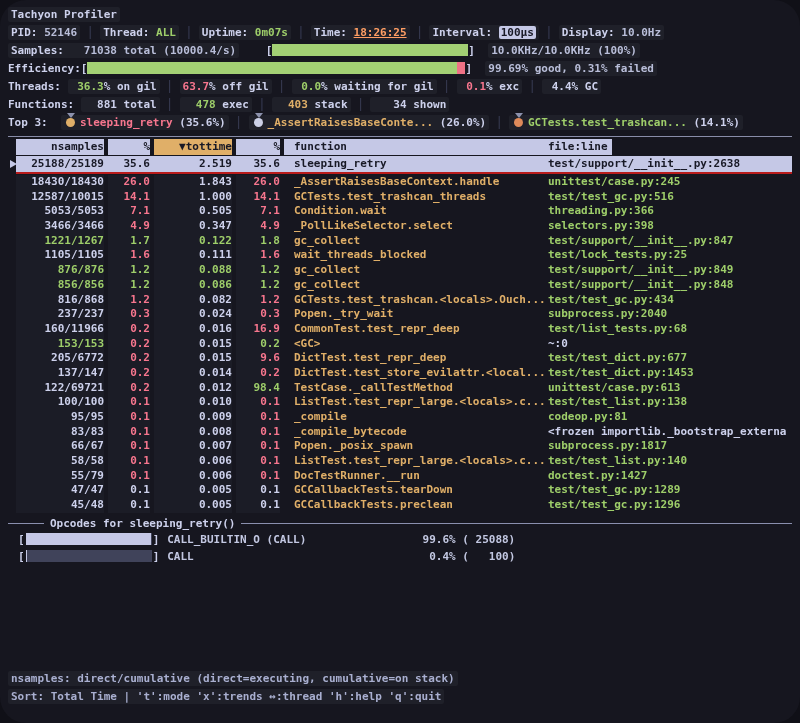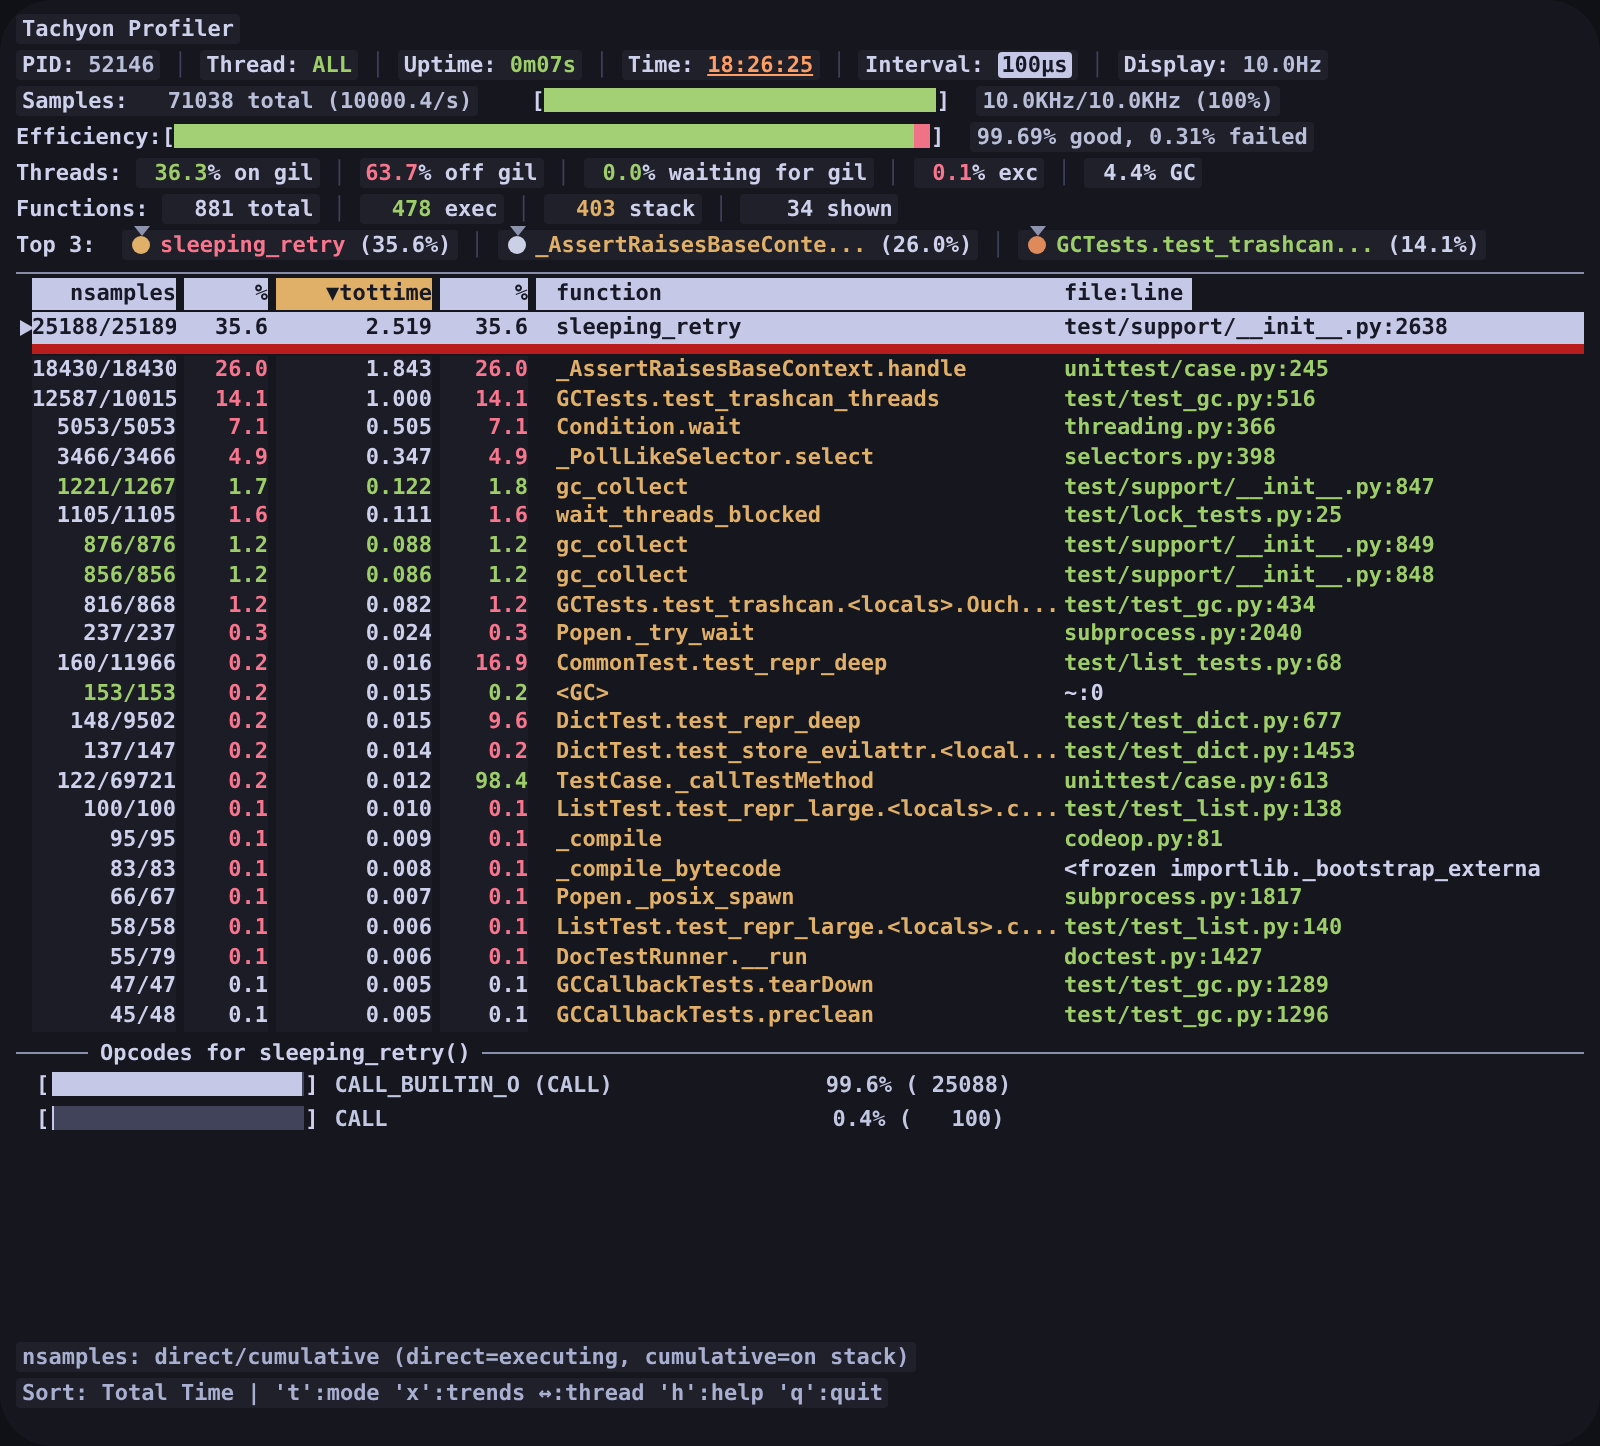--- a/index.html
+++ b/index.html
@@ -21,41 +21,41 @@
   .medal{display:inline-block;width:9px;height:9px;border-radius:50%;position:relative;margin:0 5px 0 2px;top:1px;}
   .medal::before{content:"";position:absolute;top:-5px;left:1px;width:0;height:0;
     border-left:4px solid transparent;border-right:4px solid transparent;border-top:5px solid #8d92ad;}
   .m-gold{background:#e0af68}.m-silver{background:#ccd0e6}.m-bronze{background:#df8a5a}
   .rule{height:1px;background:#888ca8;margin:4px 0 2px 0;}
   .row{display:flex;margin-left:8px;height:14.7px;line-height:14.7px;white-space:pre;position:relative;}
   .row.thead{height:16px;line-height:16px;margin-bottom:1px;}
   .thead .cell{background:#c5c8e6;color:#181926;}
   .thead .cell.tot{background:#e0af68;}
   .thead .file{flex:0 0 auto;padding:0 4px;}
-  .row.selected{height:16px;line-height:16px;background:#c5c8e6;border-bottom:5px solid #b91c1c;margin-bottom:1px;}
+  .row.selected{height:16px;line-height:16px;background:#c5c8e6;border-bottom:2px solid #b91c1c;margin-bottom:1px;}
   .row.selected .cell{color:#181926 !important;background:transparent !important;}
   .cell{overflow:hidden;}
-  .ns{width:72px;text-align:right;margin-right:4px;}
+  .ns{width:88px;text-align:right;margin-right:4px;}
   .p1{width:42px;text-align:right;margin-right:4px;}
   .tot{width:78px;text-align:right;margin-right:4px;}
   .p2{width:44px;text-align:right;margin-right:4px;}
   .fn{width:250px;text-align:left;padding-left:10px;}
   .file{flex:1;text-align:left;padding-left:4px;}
   .trow .ns,.trow .p1,.trow .tot,.trow .p2{background:#1b1c26;}
   .marker{position:absolute;left:-6px;top:4px;width:0;height:0;
     border-top:4px solid transparent;border-bottom:4px solid transparent;border-left:7px solid #c5c8e6;}
   .opsep{display:flex;align-items:center;height:15px;line-height:15px;margin-top:3px;white-space:pre;}
   .opsep .dash{height:1px;background:#8a8fae;}
   .opsep .d1{width:36px;margin-right:6px;}
   .opsep .d2{flex:1;margin-left:6px;}
   .oprow{display:flex;margin-left:10px;height:17px;line-height:17px;white-space:pre;align-items:center;}
   .opbar{width:126px;height:12px;background:#40435a;margin:0 1px;}
   .opfill{height:100%;background:#c5c8e6;}
   .opname{width:236px;padding-left:8px;color:#c3c8e2;}
-  .opstat{width:112px;text-align:center;color:#c3c8e2;}
+  .opstat{width:112px;text-align:right;color:#c3c8e2;}
   .footer-block{position:absolute;left:8px;top:670px;right:8px;}
   .footer-block .line{color:#a9afd0;}
 </style>
 </head>
 <body>
 
 <div class="screen">
 
   <div class="line"><span class="seg">Tachyon Profiler</span></div>
 
@@ -82,21 +82,21 @@
         <div class="row trow"><span class="cell ns c-fg">5053/5053</span><span class="cell p1 c-red">7.1</span><span class="cell tot c-fg">0.505</span><span class="cell p2 c-red">7.1</span><span class="cell fn c-yellow">Condition.wait</span><span class="cell file c-green">threading.py:366</span></div>
         <div class="row trow"><span class="cell ns c-fg">3466/3466</span><span class="cell p1 c-red">4.9</span><span class="cell tot c-fg">0.347</span><span class="cell p2 c-red">4.9</span><span class="cell fn c-yellow">_PollLikeSelector.select</span><span class="cell file c-green">selectors.py:398</span></div>
         <div class="row trow"><span class="cell ns c-green">1221/1267</span><span class="cell p1 c-green">1.7</span><span class="cell tot c-green">0.122</span><span class="cell p2 c-green">1.8</span><span class="cell fn c-yellow">gc_collect</span><span class="cell file c-green">test/support/__init__.py:847</span></div>
         <div class="row trow"><span class="cell ns c-fg">1105/1105</span><span class="cell p1 c-red">1.6</span><span class="cell tot c-fg">0.111</span><span class="cell p2 c-red">1.6</span><span class="cell fn c-yellow">wait_threads_blocked</span><span class="cell file c-green">test/lock_tests.py:25</span></div>
         <div class="row trow"><span class="cell ns c-green">876/876</span><span class="cell p1 c-green">1.2</span><span class="cell tot c-green">0.088</span><span class="cell p2 c-green">1.2</span><span class="cell fn c-yellow">gc_collect</span><span class="cell file c-green">test/support/__init__.py:849</span></div>
         <div class="row trow"><span class="cell ns c-green">856/856</span><span class="cell p1 c-green">1.2</span><span class="cell tot c-green">0.086</span><span class="cell p2 c-green">1.2</span><span class="cell fn c-yellow">gc_collect</span><span class="cell file c-green">test/support/__init__.py:848</span></div>
         <div class="row trow"><span class="cell ns c-fg">816/868</span><span class="cell p1 c-red">1.2</span><span class="cell tot c-fg">0.082</span><span class="cell p2 c-red">1.2</span><span class="cell fn c-yellow">GCTests.test_trashcan.&lt;locals&gt;.Ouch...</span><span class="cell file c-green">test/test_gc.py:434</span></div>
         <div class="row trow"><span class="cell ns c-fg">237/237</span><span class="cell p1 c-red">0.3</span><span class="cell tot c-fg">0.024</span><span class="cell p2 c-red">0.3</span><span class="cell fn c-yellow">Popen._try_wait</span><span class="cell file c-green">subprocess.py:2040</span></div>
         <div class="row trow"><span class="cell ns c-fg">160/11966</span><span class="cell p1 c-red">0.2</span><span class="cell tot c-fg">0.016</span><span class="cell p2 c-red">16.9</span><span class="cell fn c-yellow">CommonTest.test_repr_deep</span><span class="cell file c-green">test/list_tests.py:68</span></div>
         <div class="row trow"><span class="cell ns c-green">153/153</span><span class="cell p1 c-red">0.2</span><span class="cell tot c-fg">0.015</span><span class="cell p2 c-green">0.2</span><span class="cell fn c-yellow">&lt;GC&gt;</span><span class="cell file c-fg">~:0</span></div>
-        <div class="row trow"><span class="cell ns c-fg">148/9502</span><span class="cell p1 c-red">0.2</span><span class="cell tot c-fg">0.015</span><span class="cell p2 c-red">9.6</span><span class="cell fn c-yellow">DictTest.test_repr_deep</span><span class="cell file c-green">test/test_dict.py:677</span></div>
+        <div class="row trow"><span class="cell ns c-fg">205/6772</span><span class="cell p1 c-red">0.2</span><span class="cell tot c-fg">0.015</span><span class="cell p2 c-red">9.6</span><span class="cell fn c-yellow">DictTest.test_repr_deep</span><span class="cell file c-green">test/test_dict.py:677</span></div>
         <div class="row trow"><span class="cell ns c-fg">137/147</span><span class="cell p1 c-red">0.2</span><span class="cell tot c-fg">0.014</span><span class="cell p2 c-red">0.2</span><span class="cell fn c-yellow">DictTest.test_store_evilattr.&lt;local...</span><span class="cell file c-green">test/test_dict.py:1453</span></div>
         <div class="row trow"><span class="cell ns c-fg">122/69721</span><span class="cell p1 c-red">0.2</span><span class="cell tot c-fg">0.012</span><span class="cell p2 c-green">98.4</span><span class="cell fn c-yellow">TestCase._callTestMethod</span><span class="cell file c-green">unittest/case.py:613</span></div>
         <div class="row trow"><span class="cell ns c-fg">100/100</span><span class="cell p1 c-red">0.1</span><span class="cell tot c-fg">0.010</span><span class="cell p2 c-red">0.1</span><span class="cell fn c-yellow">ListTest.test_repr_large.&lt;locals&gt;.c...</span><span class="cell file c-green">test/test_list.py:138</span></div>
         <div class="row trow"><span class="cell ns c-fg">95/95</span><span class="cell p1 c-red">0.1</span><span class="cell tot c-fg">0.009</span><span class="cell p2 c-red">0.1</span><span class="cell fn c-yellow">_compile</span><span class="cell file c-green">codeop.py:81</span></div>
         <div class="row trow"><span class="cell ns c-fg">83/83</span><span class="cell p1 c-red">0.1</span><span class="cell tot c-fg">0.008</span><span class="cell p2 c-red">0.1</span><span class="cell fn c-yellow">_compile_bytecode</span><span class="cell file c-fg">&lt;frozen importlib._bootstrap_externa</span></div>
         <div class="row trow"><span class="cell ns c-fg">66/67</span><span class="cell p1 c-red">0.1</span><span class="cell tot c-fg">0.007</span><span class="cell p2 c-red">0.1</span><span class="cell fn c-yellow">Popen._posix_spawn</span><span class="cell file c-green">subprocess.py:1817</span></div>
         <div class="row trow"><span class="cell ns c-fg">58/58</span><span class="cell p1 c-red">0.1</span><span class="cell tot c-fg">0.006</span><span class="cell p2 c-red">0.1</span><span class="cell fn c-yellow">ListTest.test_repr_large.&lt;locals&gt;.c...</span><span class="cell file c-green">test/test_list.py:140</span></div>
         <div class="row trow"><span class="cell ns c-fg">55/79</span><span class="cell p1 c-red">0.1</span><span class="cell tot c-fg">0.006</span><span class="cell p2 c-red">0.1</span><span class="cell fn c-yellow">DocTestRunner.__run</span><span class="cell file c-green">doctest.py:1427</span></div>
         <div class="row trow"><span class="cell ns c-fg">47/47</span><span class="cell p1 c-fg">0.1</span><span class="cell tot c-fg">0.005</span><span class="cell p2 c-fg">0.1</span><span class="cell fn c-yellow">GCCallbackTests.tearDown</span><span class="cell file c-green">test/test_gc.py:1289</span></div>
         <div class="row trow"><span class="cell ns c-fg">45/48</span><span class="cell p1 c-fg">0.1</span><span class="cell tot c-fg">0.005</span><span class="cell p2 c-fg">0.1</span><span class="cell fn c-yellow">GCCallbackTests.preclean</span><span class="cell file c-green">test/test_gc.py:1296</span></div>

